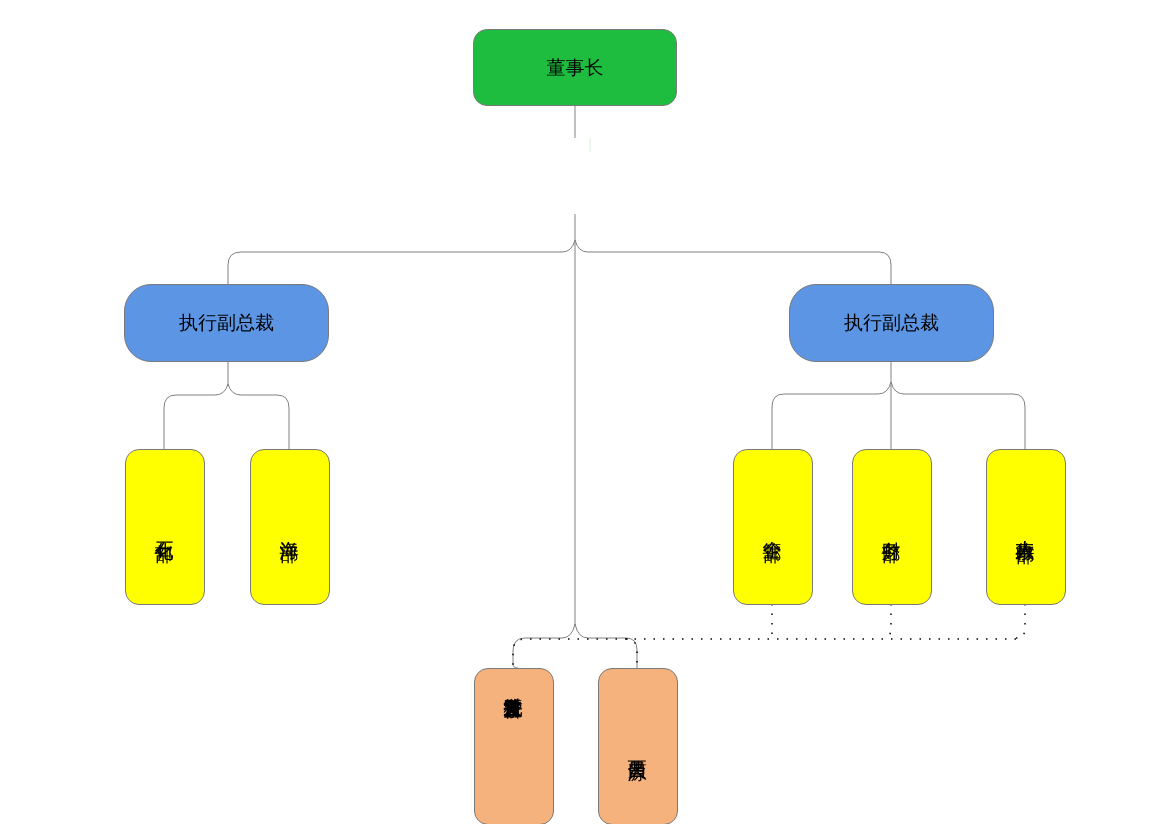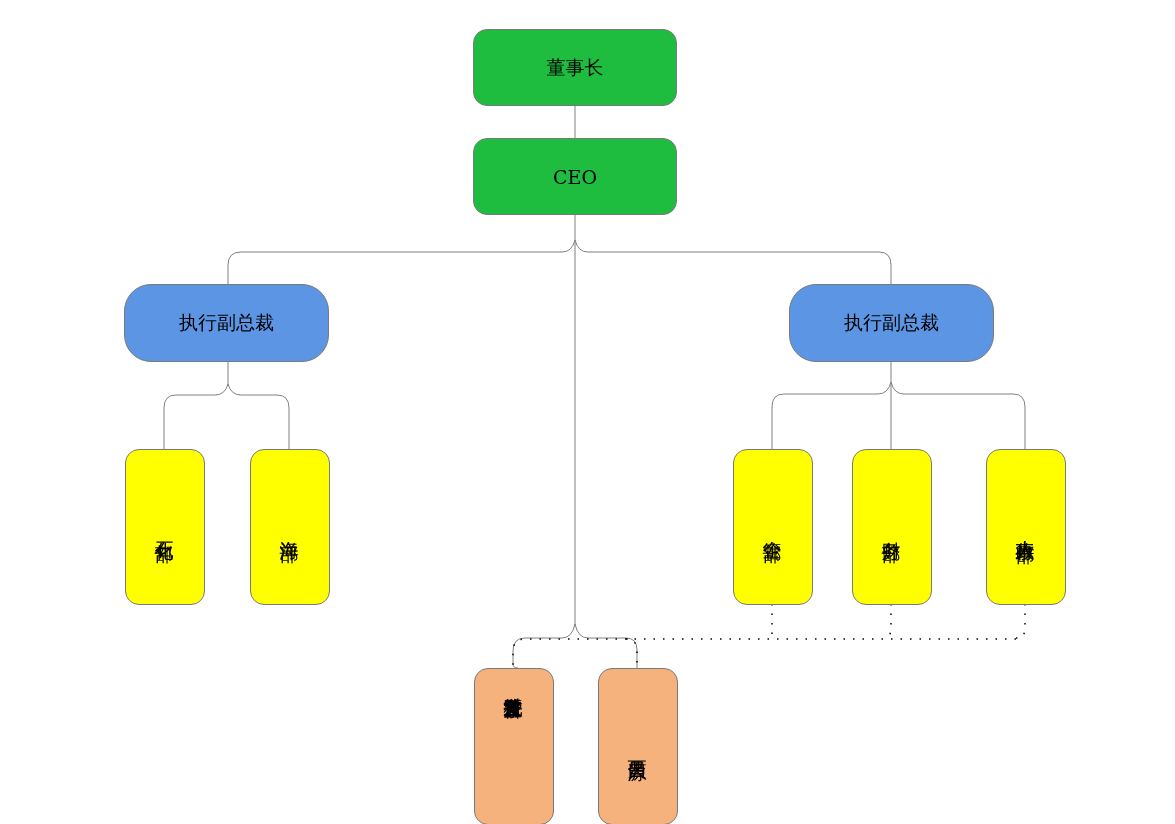--- a/index.html
+++ b/index.html
@@ -46,23 +46,20 @@
     <path d="M772 588 L772 622" stroke="#000" stroke-width="1.5" stroke-dasharray="1.5 8" fill="none"></path>
     <path d="M891 588 L891 614 Q890 622 884 622" stroke="#000" stroke-width="1.5" stroke-dasharray="1.5 8" fill="none"></path>
     <path d="M1025 588 L1025 614 Q1024 622 1016 622" stroke="#000" stroke-width="1.5" stroke-dasharray="1.5 8" fill="none"></path>
     <path d="M1016 623 L525 623 Q513 623 513 636 L513 650" stroke="#000" stroke-width="1.5" stroke-dasharray="1.5 8" fill="none"></path>
     <path d="M626 623 Q637 623 637 635 L637 650" stroke="#000" stroke-width="1.5" stroke-dasharray="1.5 8" fill="none"></path>
   </svg>
 
   <div class="node green" style="left:473px;top:13px;width:204px;height:77px;">
     <span>董事长</span>
   </div>
-  <div class="node green" style="left:473px;top:122px;width:204px;height:77px;">
-    <span>CEO</span>
-  </div>
 
   <div class="node blue" style="left:124px;top:268px;width:205px;height:78px;">
     <span>执行副总裁</span>
   </div>
   <div class="node blue" style="left:789px;top:268px;width:205px;height:78px;">
     <span>执行副总裁</span>
   </div>
 
   <div class="node yellow" style="left:125px;top:433px;width:80px;height:156px;">
     <span class="vert">石化部</span>

